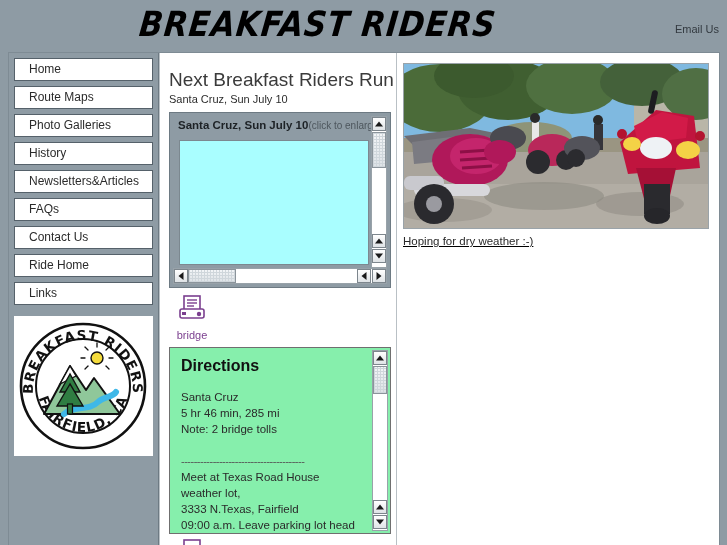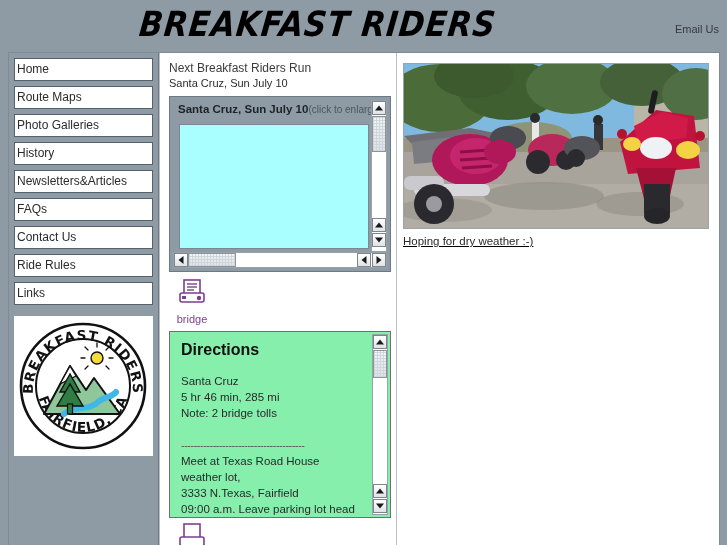--- a/index.html
+++ b/index.html
@@ -63,21 +63,21 @@
     padding: 5px 5px 0 5px;
     border-right: 1px solid #6d7a83;
   }
   .nav-item {
     display: block;
     background: #ffffff;
     border: 1px solid #55616a;
     height: 23px;
     line-height: 21px;
     margin-bottom: 5px;
-    padding-left: 2px;
+    padding-left: 14px;
     font-size: 12px;
     color: #2b2b2b;
     text-decoration: none;
     cursor: pointer;
     overflow: hidden;
     white-space: nowrap;
   }
   #logo-wrap {
     margin-top: 11px;
     width: 139px; height: 140px;
@@ -87,24 +87,24 @@
 
   
   #middle {
     flex: 0 0 236px;
     background: #ffffff;
     padding: 8px 0 0 9px;
     position: relative;
     overflow: hidden;
   }
   #run-title {
-    font-size: 12px;
+    font-size: 19px;
     color: #3b3b3b;
     font-weight: normal;
-    margin: 0 0 2px 0;
+    margin: 8px 0 2px 0;
     white-space: nowrap;
   }
   #run-subtitle {
     font-size: 11px;
     color: #2c2c2c;
     margin-bottom: 7px;
   }
 
   
   #map-widget {
@@ -244,21 +244,21 @@
   <div id="body-area">
 
     <div id="sidebar">
       <a class="nav-item">Home</a>
       <a class="nav-item">Route Maps</a>
       <a class="nav-item">Photo Galleries</a>
       <a class="nav-item">History</a>
       <a class="nav-item">Newsletters&amp;Articles</a>
       <a class="nav-item">FAQs</a>
       <a class="nav-item">Contact Us</a>
-      <a class="nav-item">Ride Rules</a>
+      <a class="nav-item">Ride Home</a>
       <a class="nav-item">Links</a>
 
       <div id="logo-wrap">
         <svg width="139" height="140" viewBox="0 0 139 140">
           <rect x="0" y="0" width="139" height="140" fill="#ffffff"></rect>
           <circle cx="69" cy="70" r="62" fill="#ffffff" stroke="#111" stroke-width="2.6"></circle>
           <circle cx="69" cy="70" r="47" fill="#ffffff" stroke="#111" stroke-width="2"></circle>
           <defs>
             <path id="arcTop" d="M 19,74 A 50,50 0 0 1 119,74" fill="none"></path>
             <path id="arcBot" d="M 23,70 A 46,46 0 0 0 115,70" fill="none"></path>

